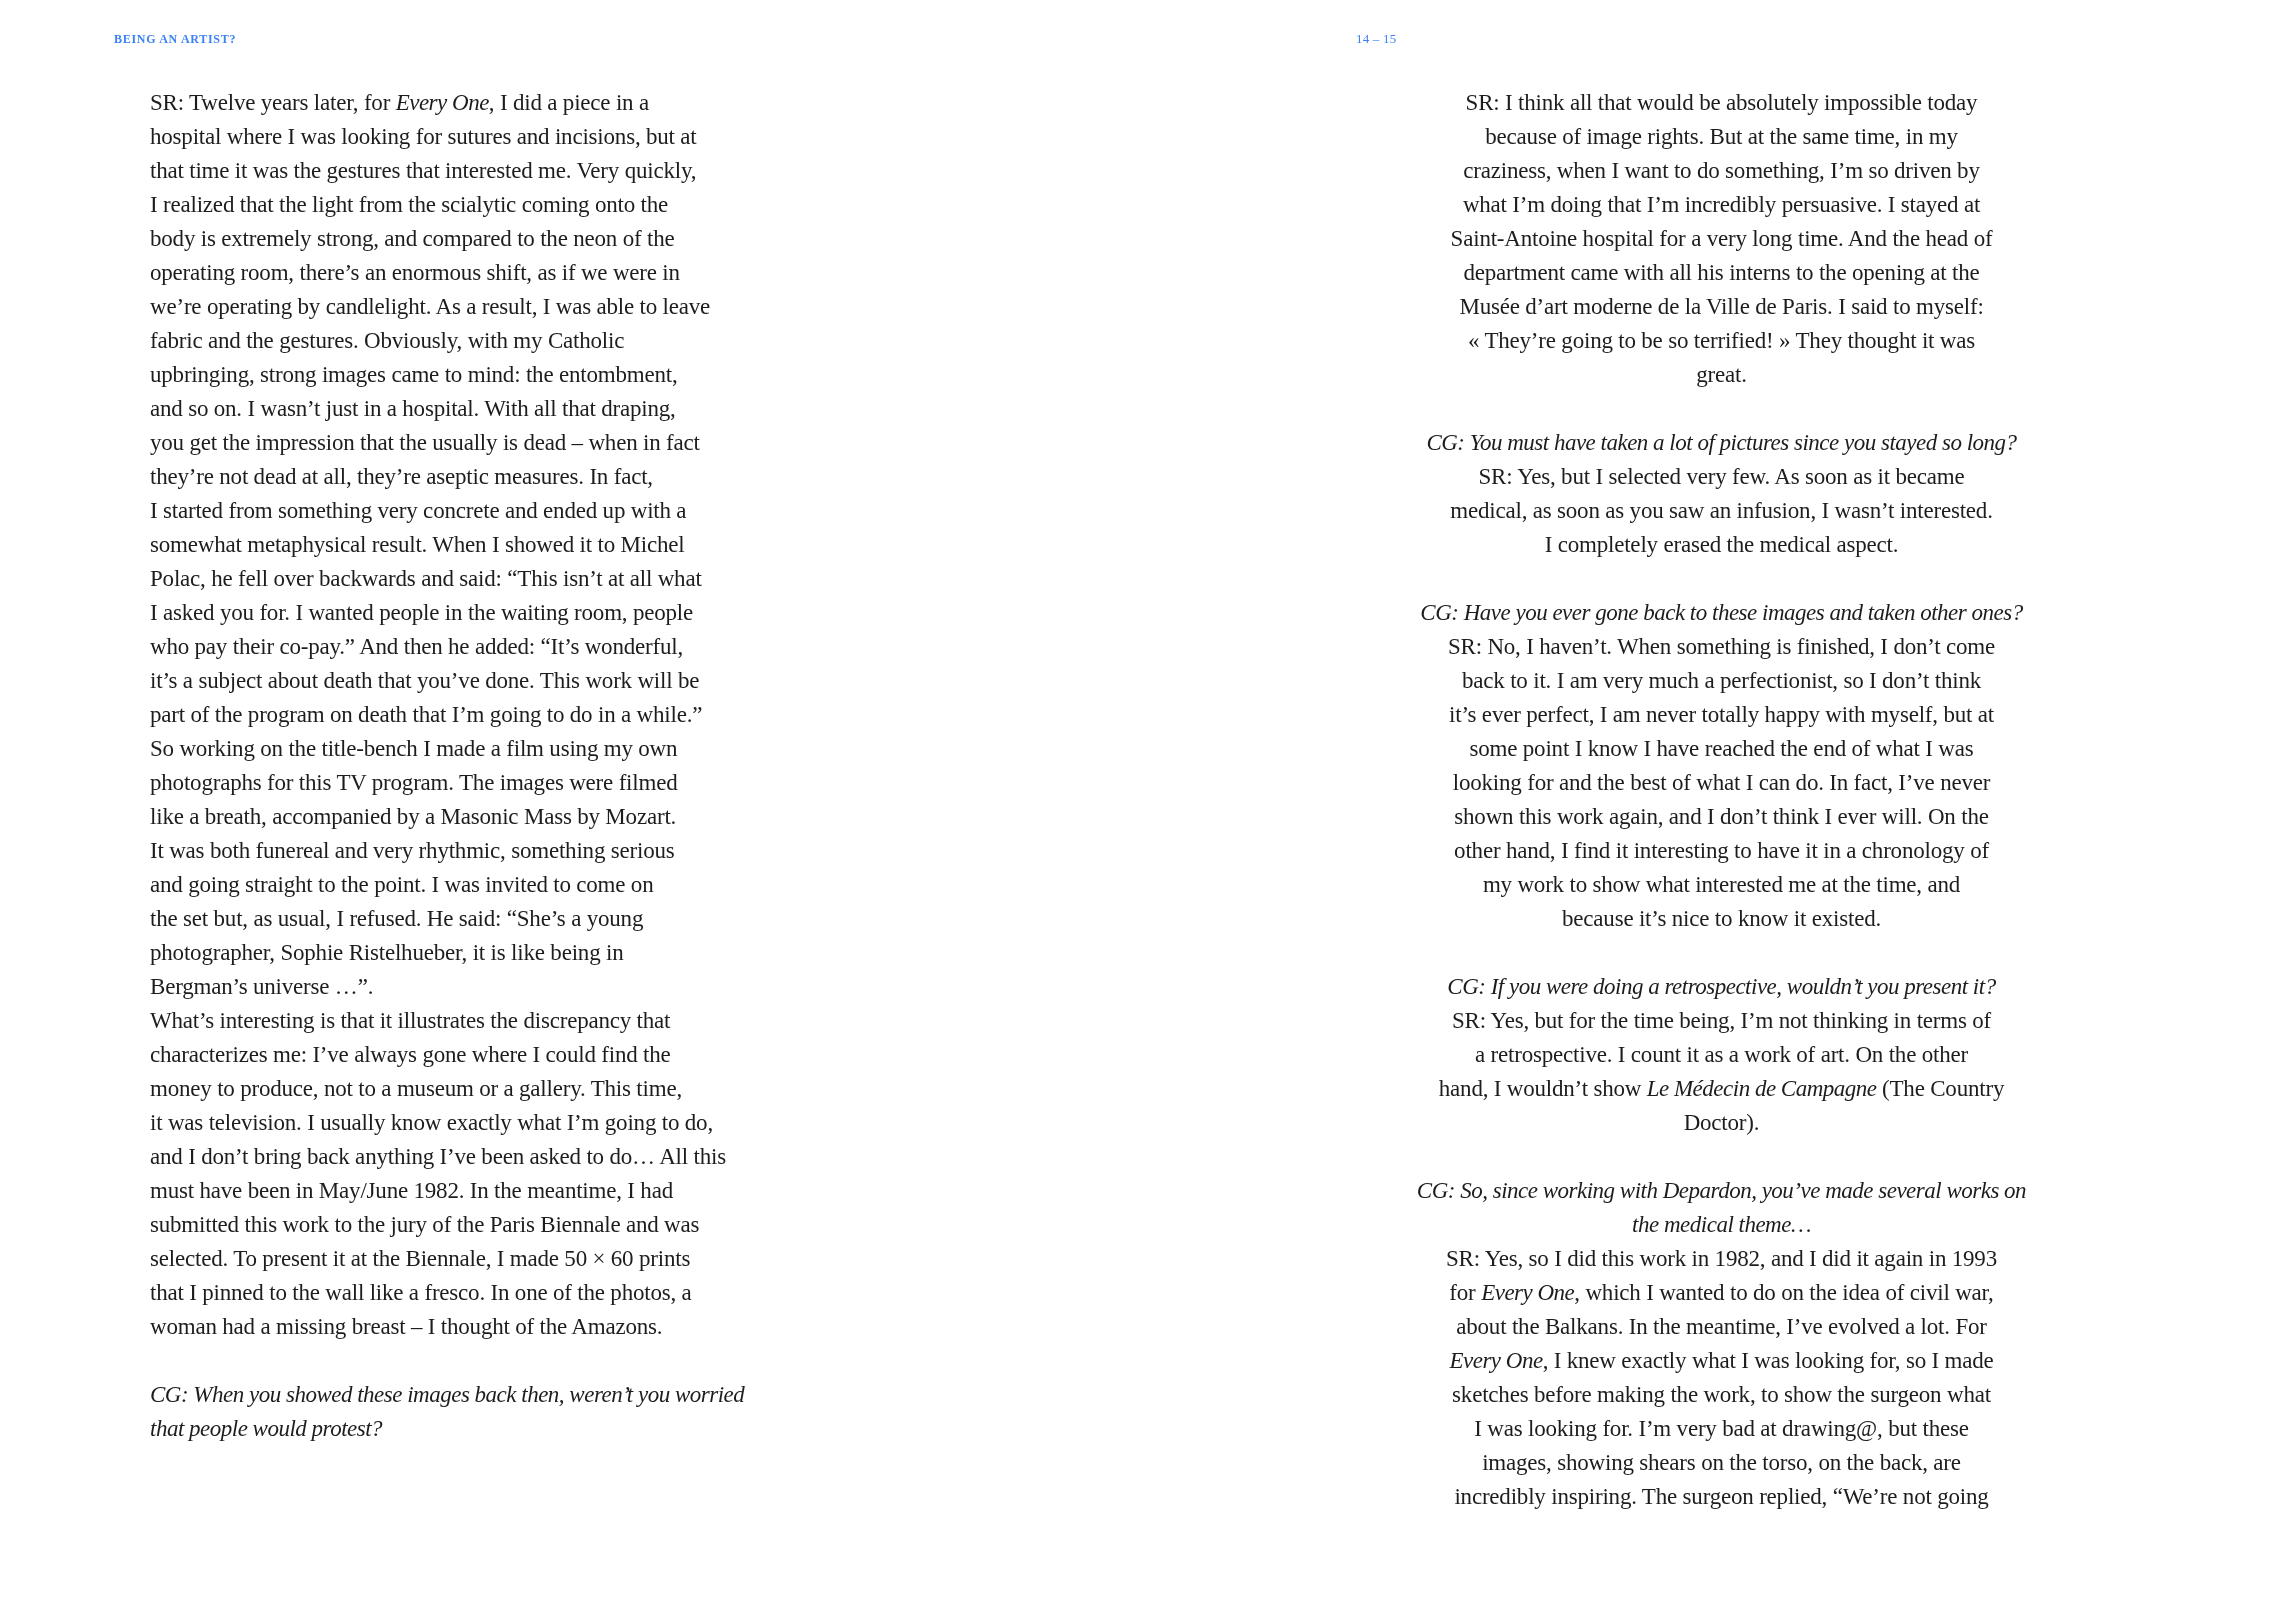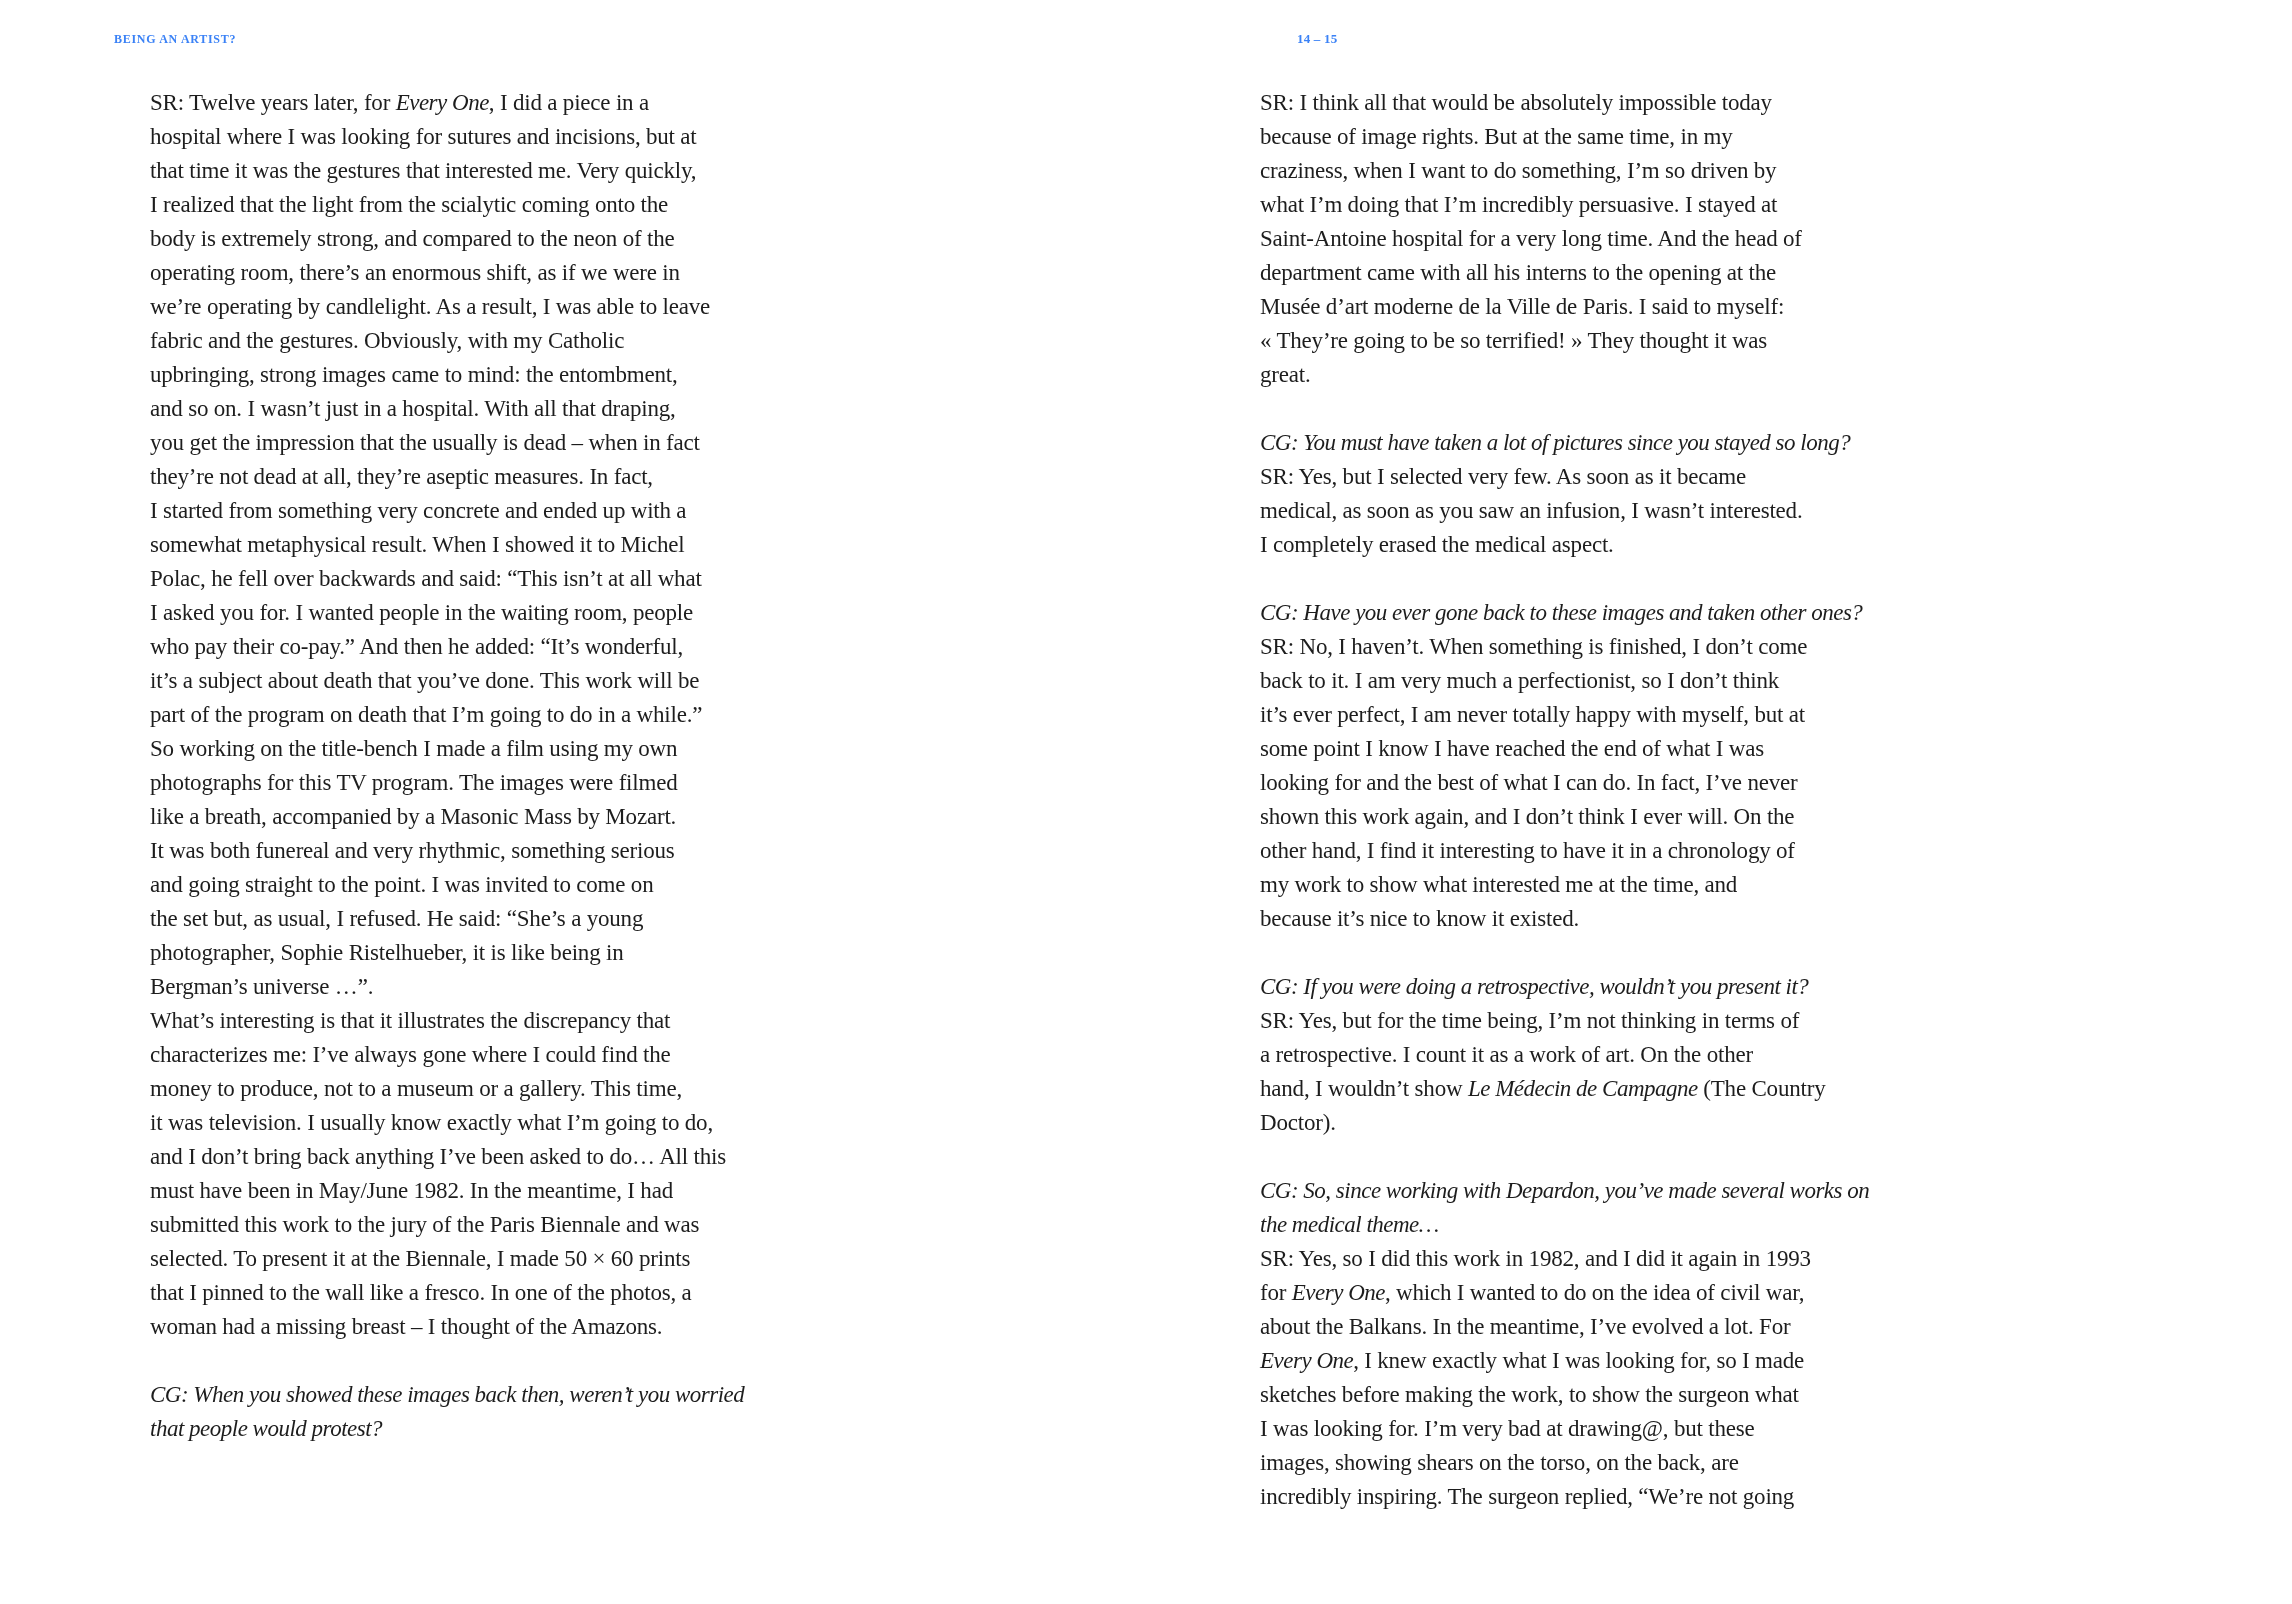--- a/index.html
+++ b/index.html
@@ -25,34 +25,34 @@
     color: #3b82f6;
   }
   .running-header.left {
     left: 114px;
     top: 32px;
     font-size: 12px;
     font-weight: bold;
     letter-spacing: 0.7px;
   }
   .running-header.right {
-    left: 1297px;
+    left: 1356px;
     top: 31px;
     font-size: 13px;
-    font-weight: bold;
+    font-weight: normal;
     letter-spacing: 0.2px;
   }
   .text-column {
     position: absolute;
     top: 86px;
     width: 767px;
     margin-left: 41px;
   }
   #left-col  { left: 109px; }
-  #right-col { left: 1219px; }
+  #right-col { left: 1297px; text-align: center; }
   .line {
     font-size: 23px;
     line-height: 34px;
     letter-spacing: -0.2px;
     white-space: nowrap;
   }
   .line em {
     font-style: italic;
     letter-spacing: -0.5px;
   }

